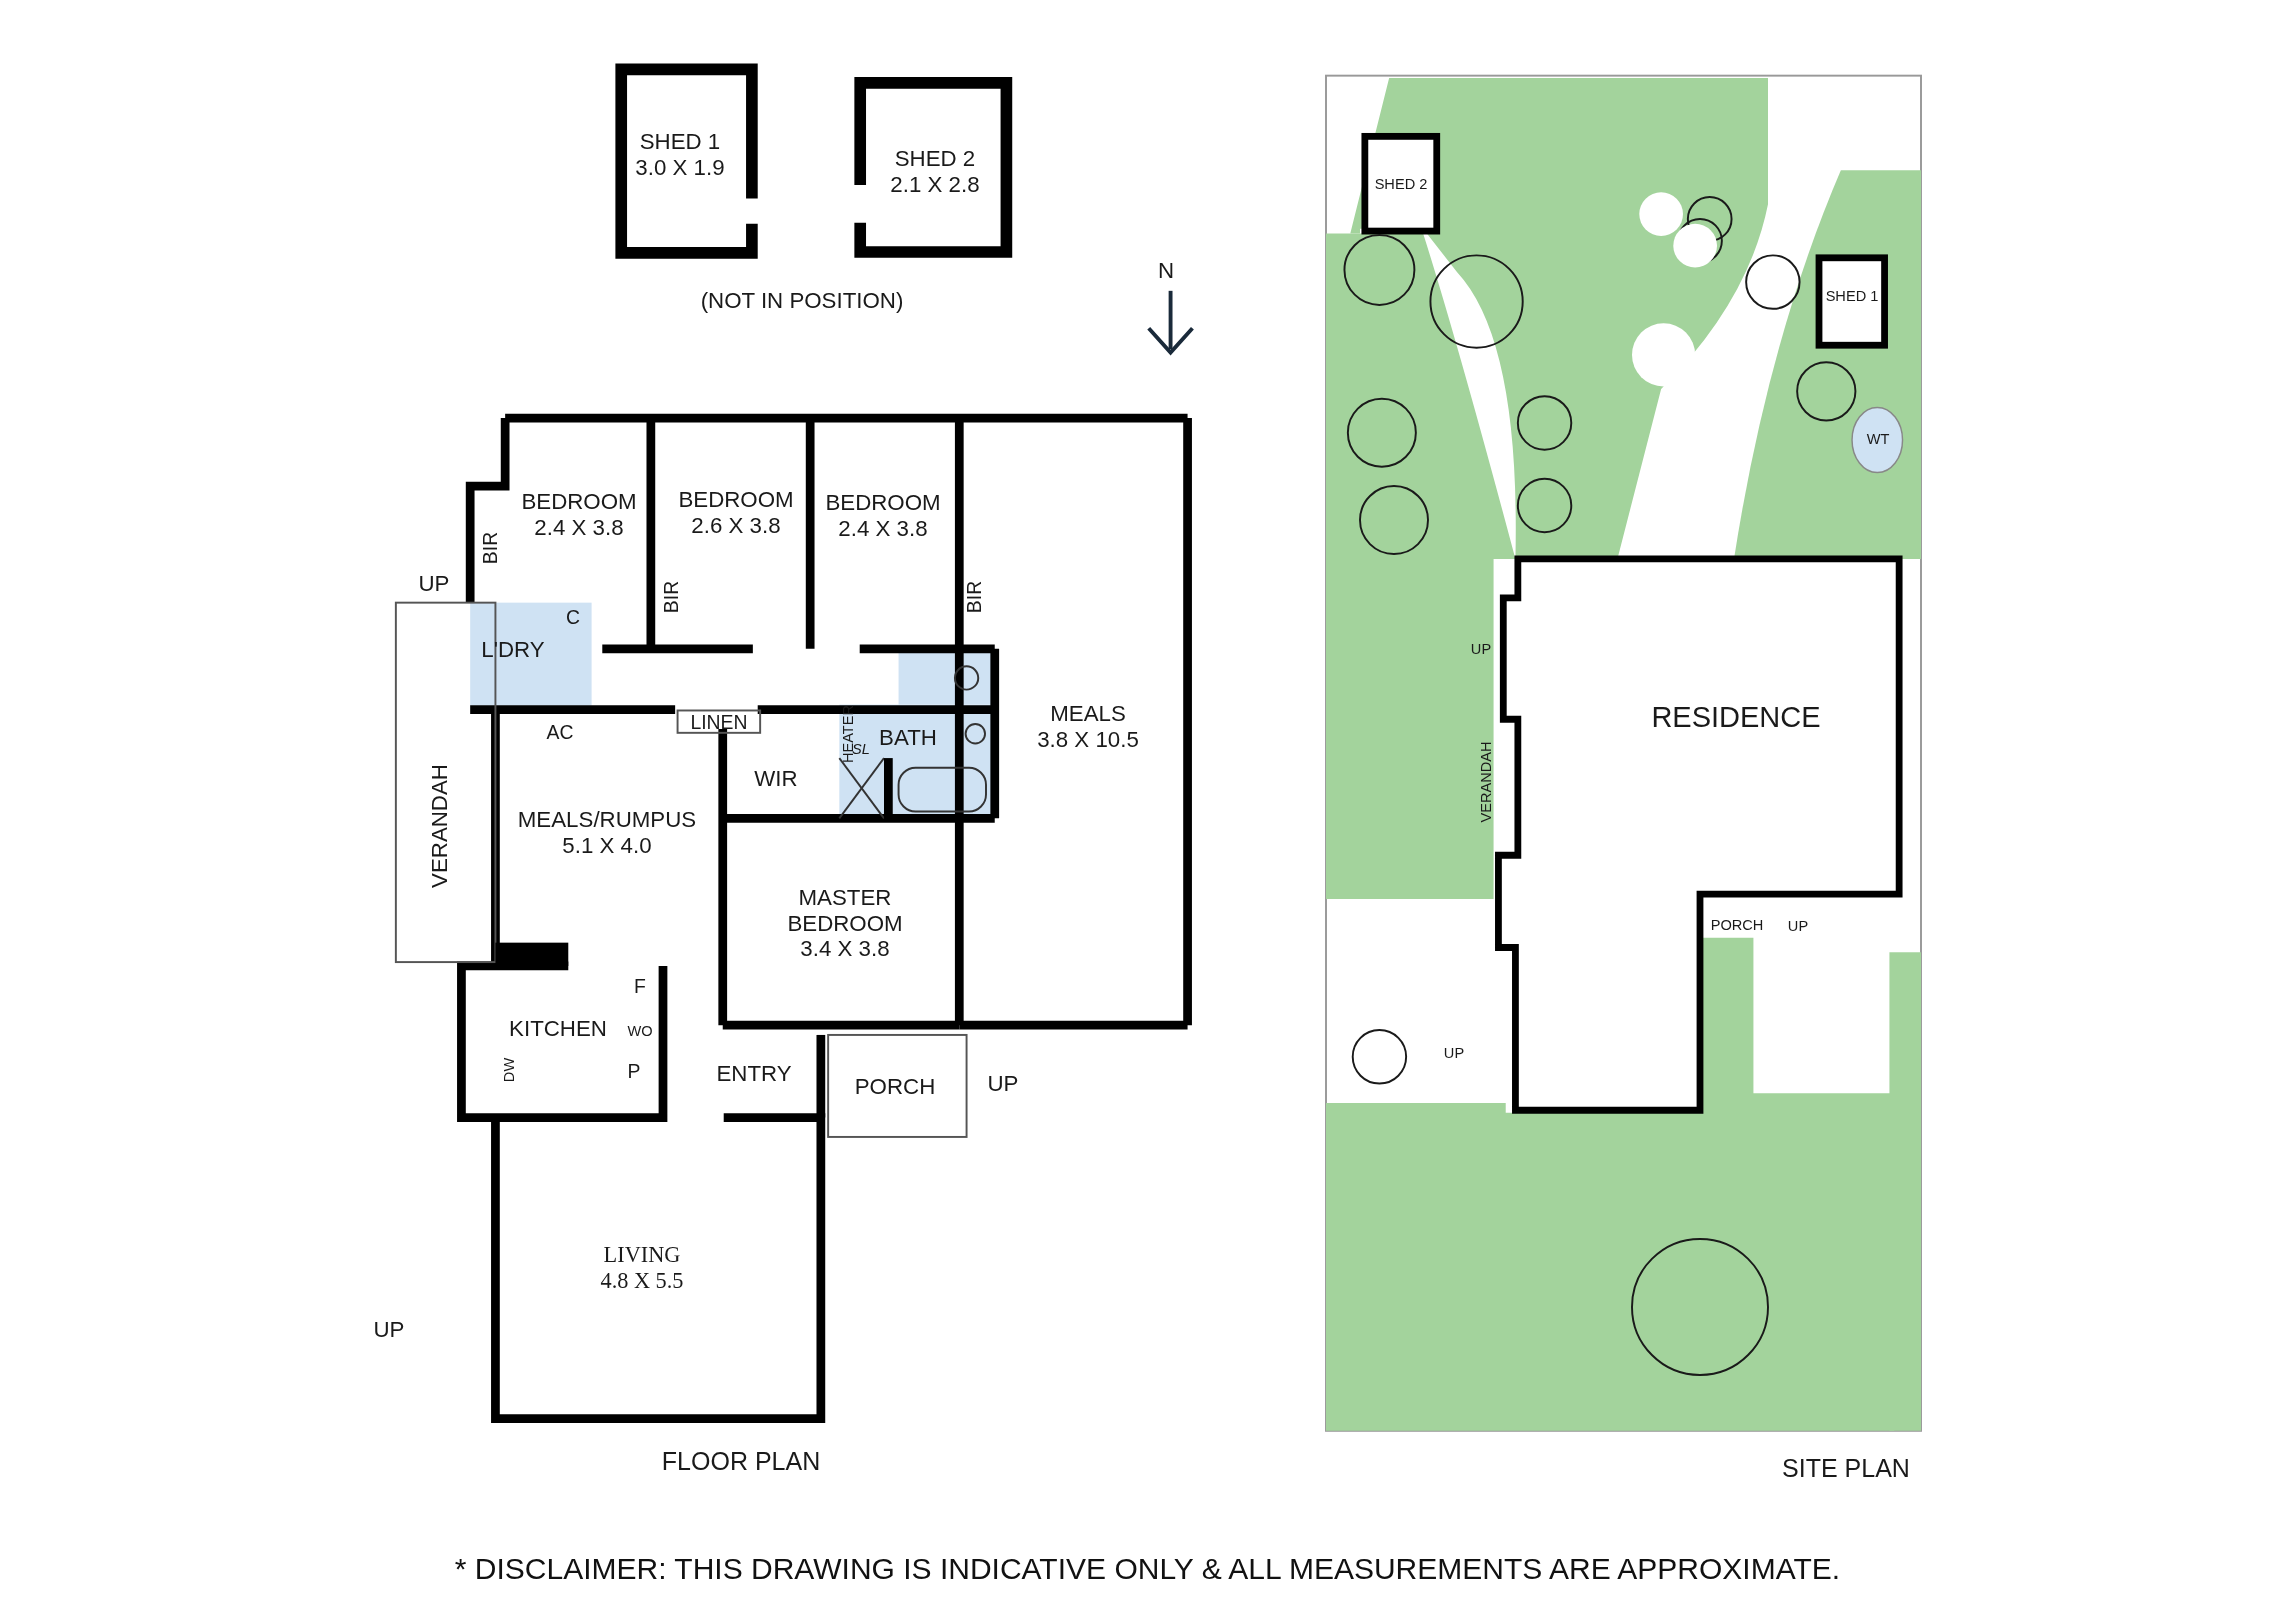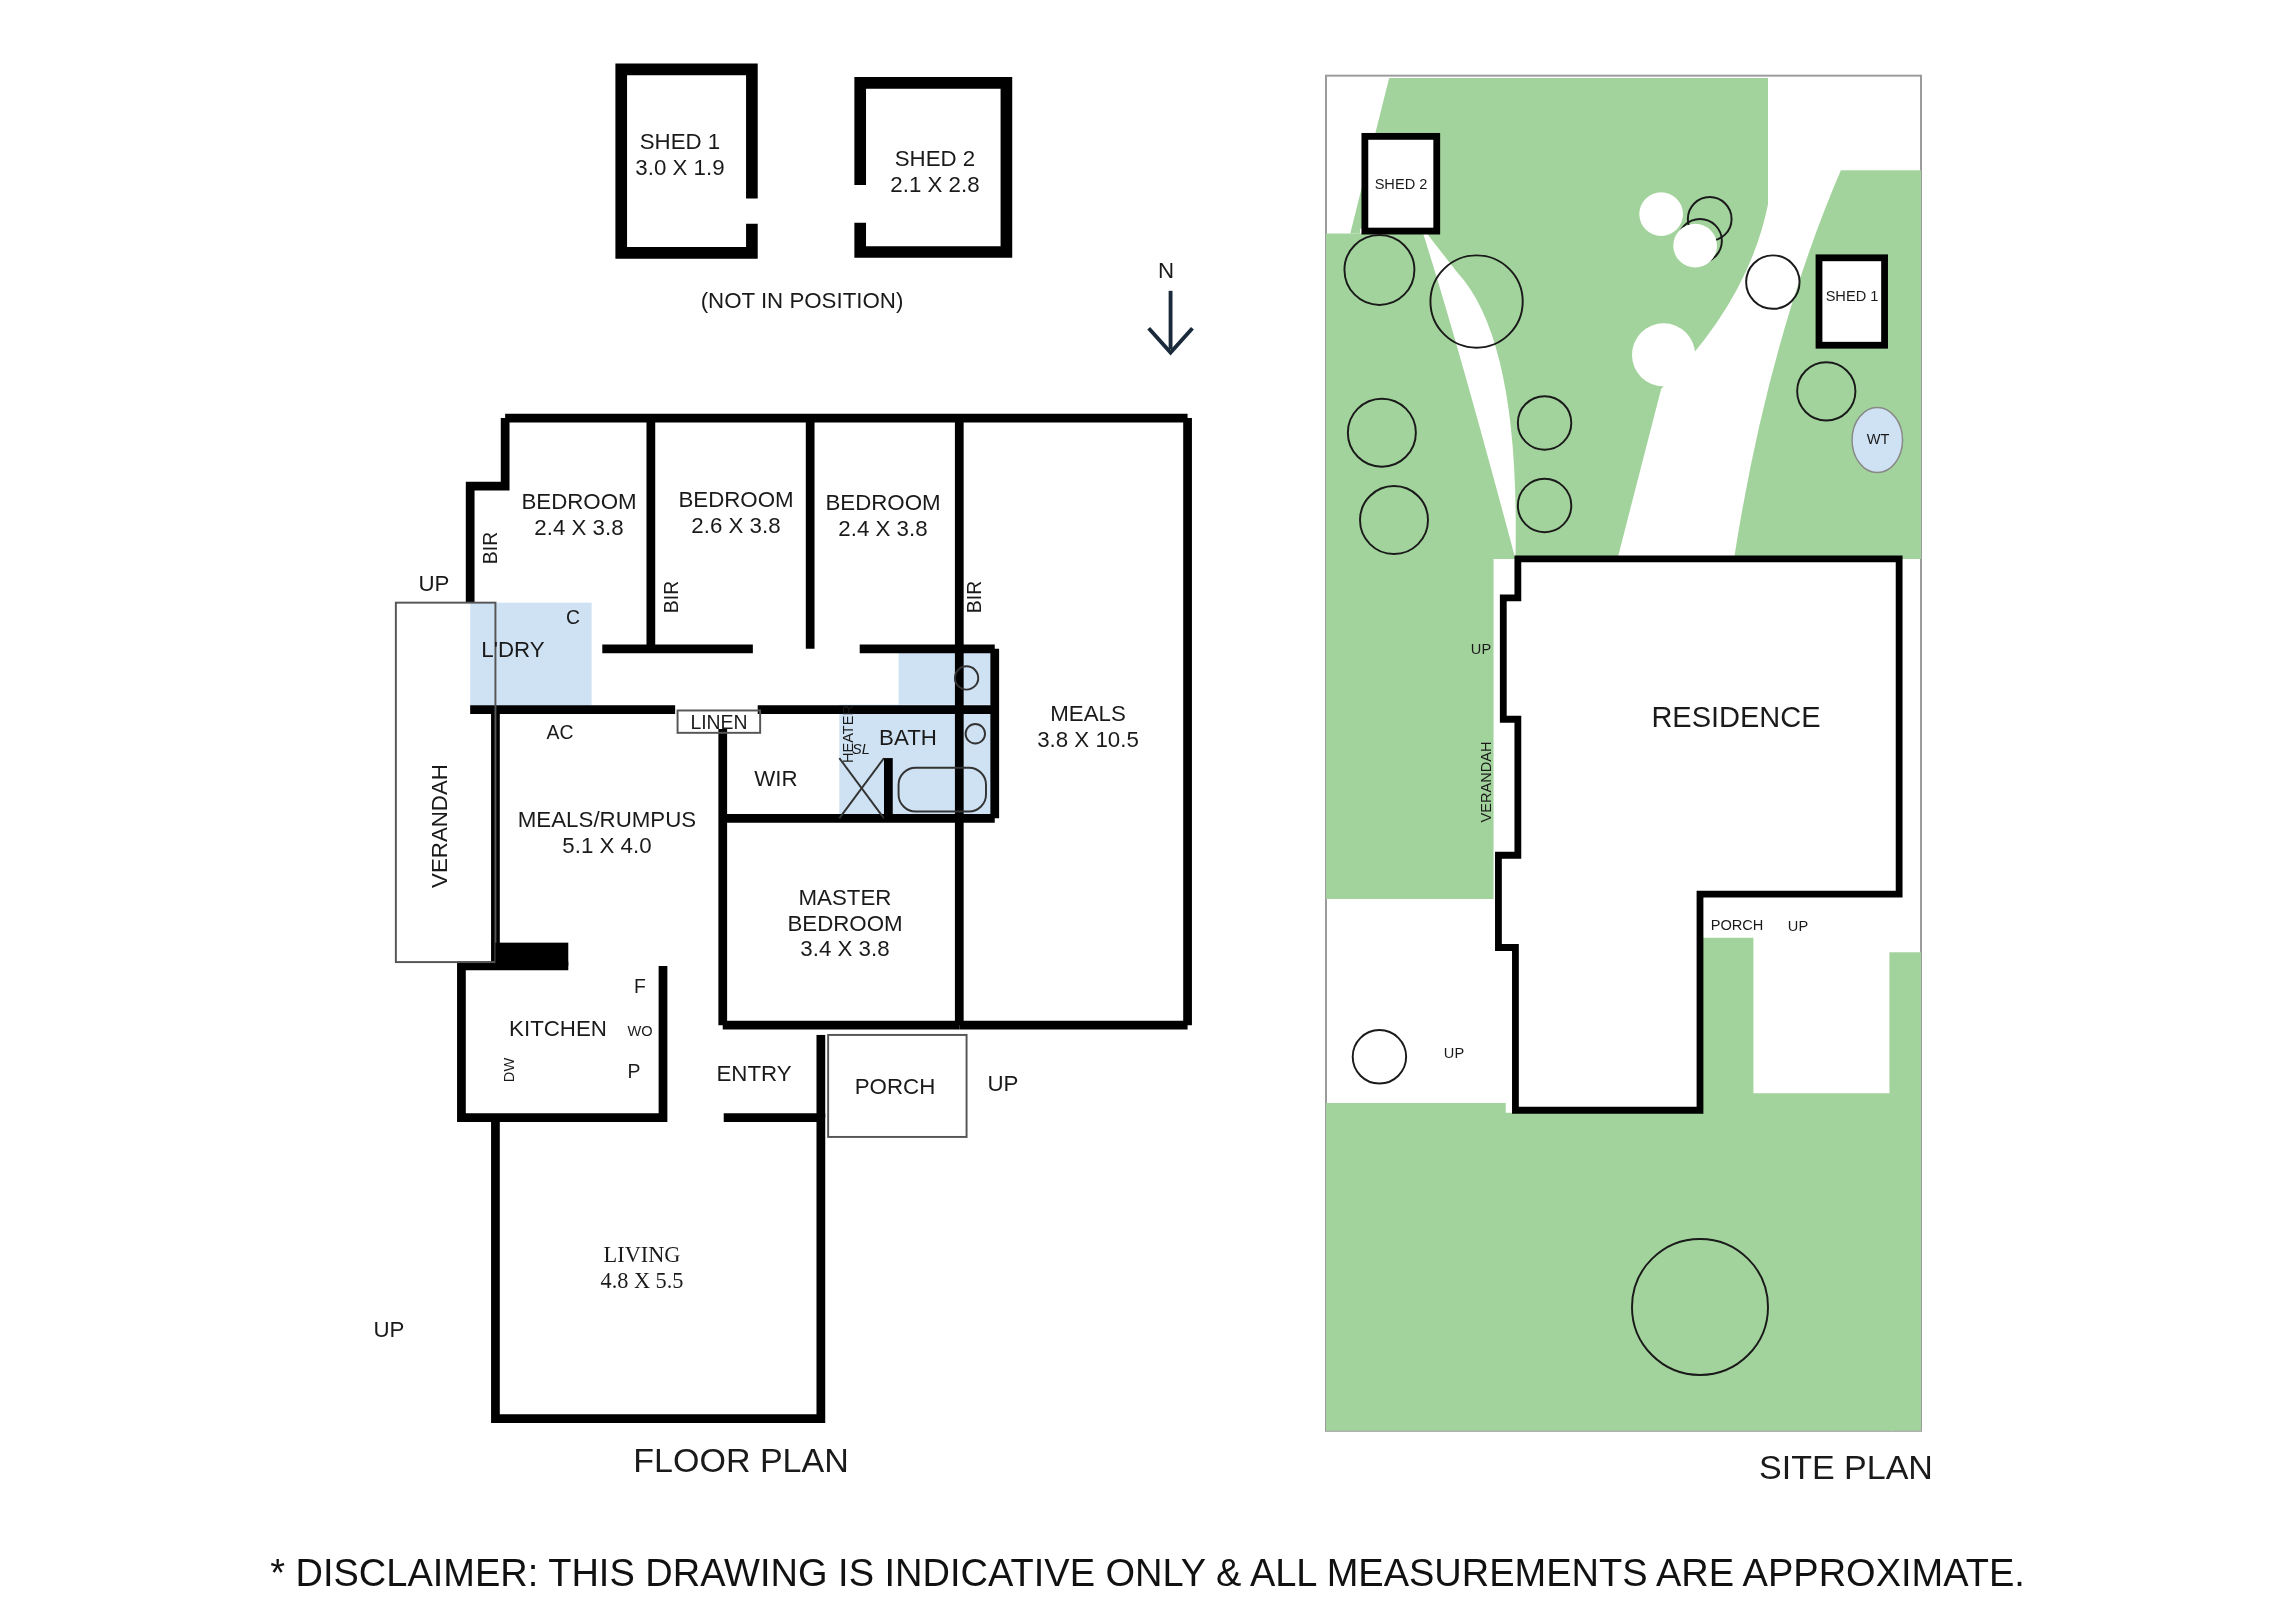--- a/index.html
+++ b/index.html
@@ -3,22 +3,22 @@
 <meta charset="utf-8">
 <style>
   html,body{margin:0;padding:0;background:#ffffff;}
   body{width:2295px;height:1624px;position:relative;overflow:hidden;font-family:"Liberation Sans",sans-serif;color:#111;}
   svg{position:absolute;left:0;top:0;}
   .lbl{position:absolute;font-family:"Liberation Sans",sans-serif;color:#1a1a1a;text-align:center;white-space:nowrap;transform:translate(-50%,-50%);line-height:1.15;}
   .room{font-size:22.3px;}
   .small{font-size:19.4px;}
   .tiny{font-size:14.6px;}
   .vert{transform:translate(-50%,-50%) rotate(-90deg);}
-  .caption{font-size:34px;}
-  .disclaimer{position:absolute;left:50%;top:1552px;transform:translateX(-50%);font-size:38px;white-space:nowrap;color:#111;}
+  .caption{font-size:25px;}
+  .disclaimer{position:absolute;left:50%;top:1552px;transform:translateX(-50%);font-size:30px;white-space:nowrap;color:#111;}
 </style>
 </head>
 <body>
 
 <svg width="2295" height="1624" viewBox="0 0 4725 3342">
 
   <g fill="none" stroke="#000" stroke-width="24">
     <polyline points="1548,408 1548,142 1279,142 1279,520 1548,520 1548,460"></polyline>
   </g>
   <g fill="none" stroke="#000" stroke-width="24">

